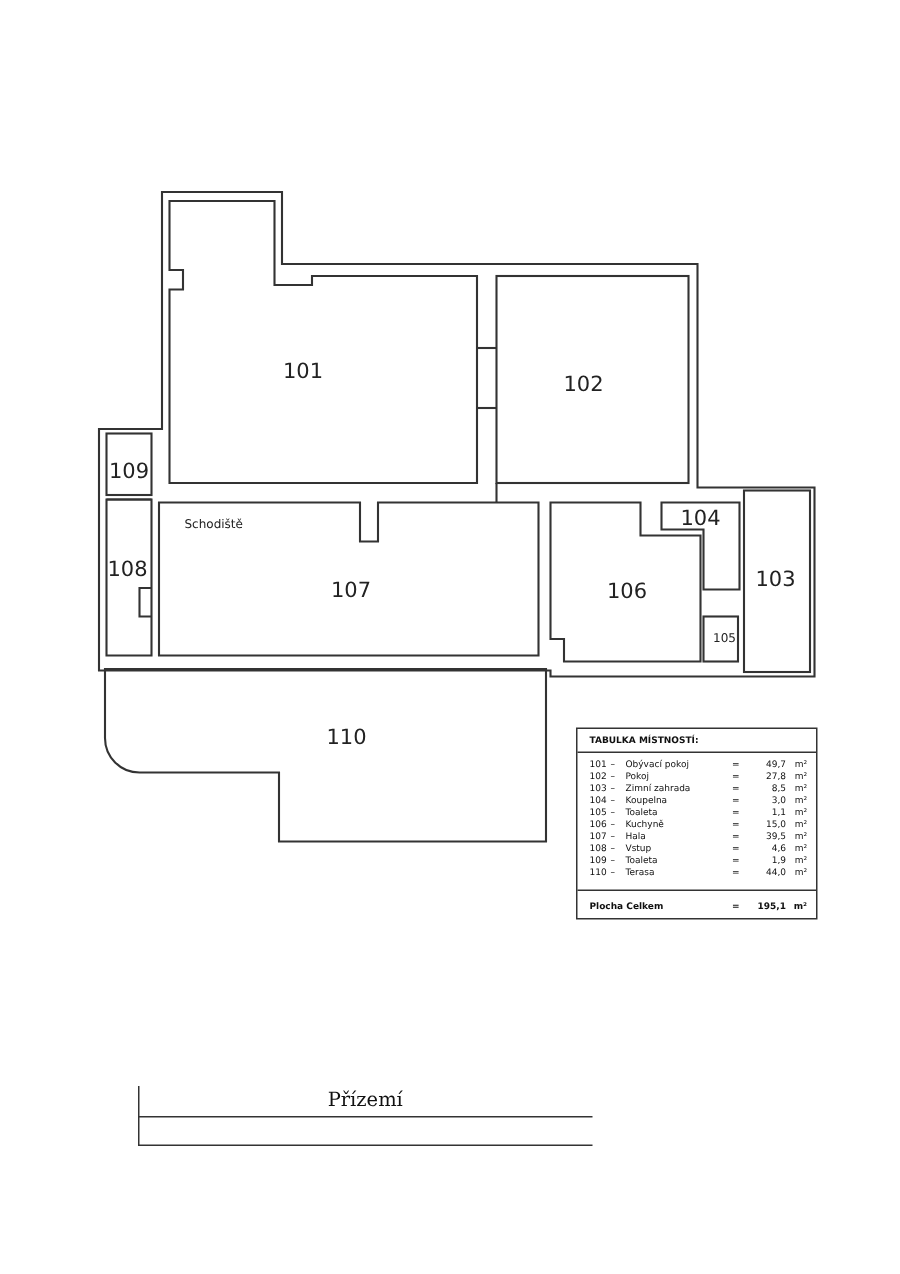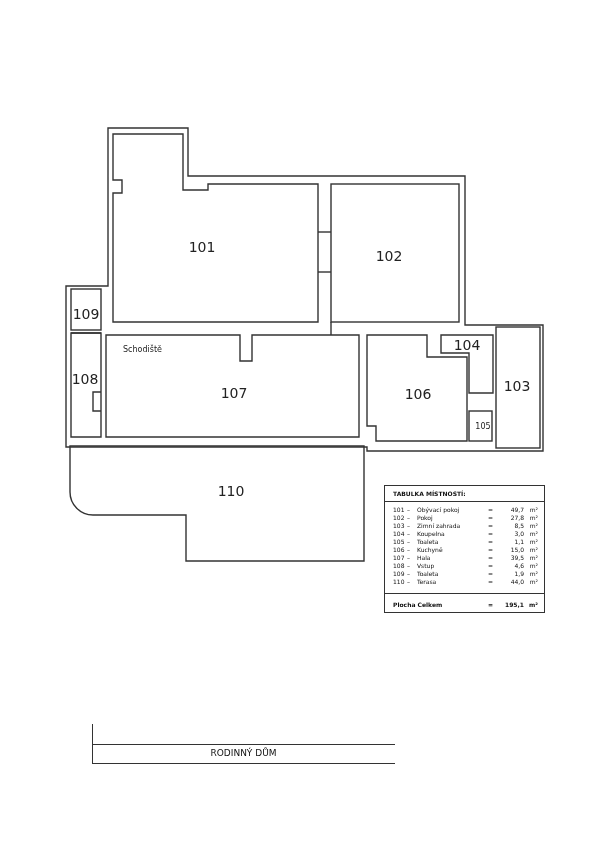--- a/index.html
+++ b/index.html
@@ -161,14 +161,14 @@
     <span style="width:14px">=</span>
     <span style="width:22px;text-align:right">195,1</span>
     <span style="width:14px;text-align:right">m²</span>
   </div>
 </div>
 
 <div class="title-block">
   <div class="tb-vline"></div>
   <div class="tb-hline1"></div>
   <div class="tb-hline2"></div>
-  <div class="tb-name">RODINNÝ DŮM</div>
+  <div class="tb-floor">Přízemí</div>
 </div>
 
 </body></html>

